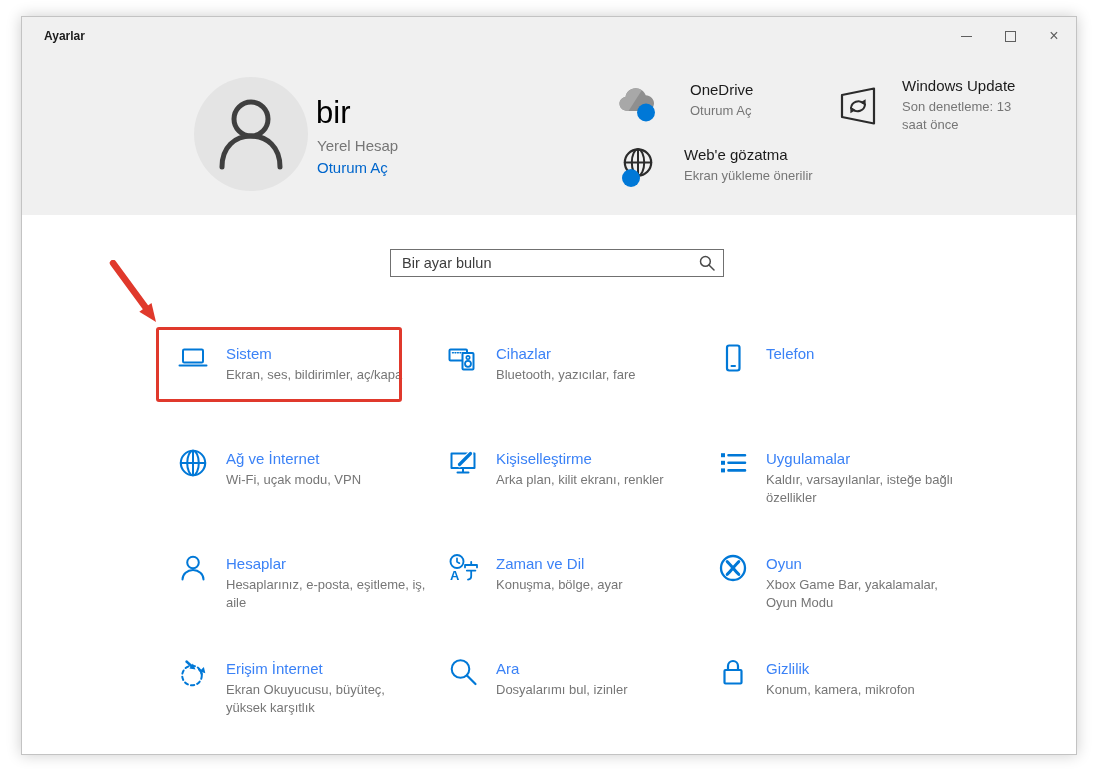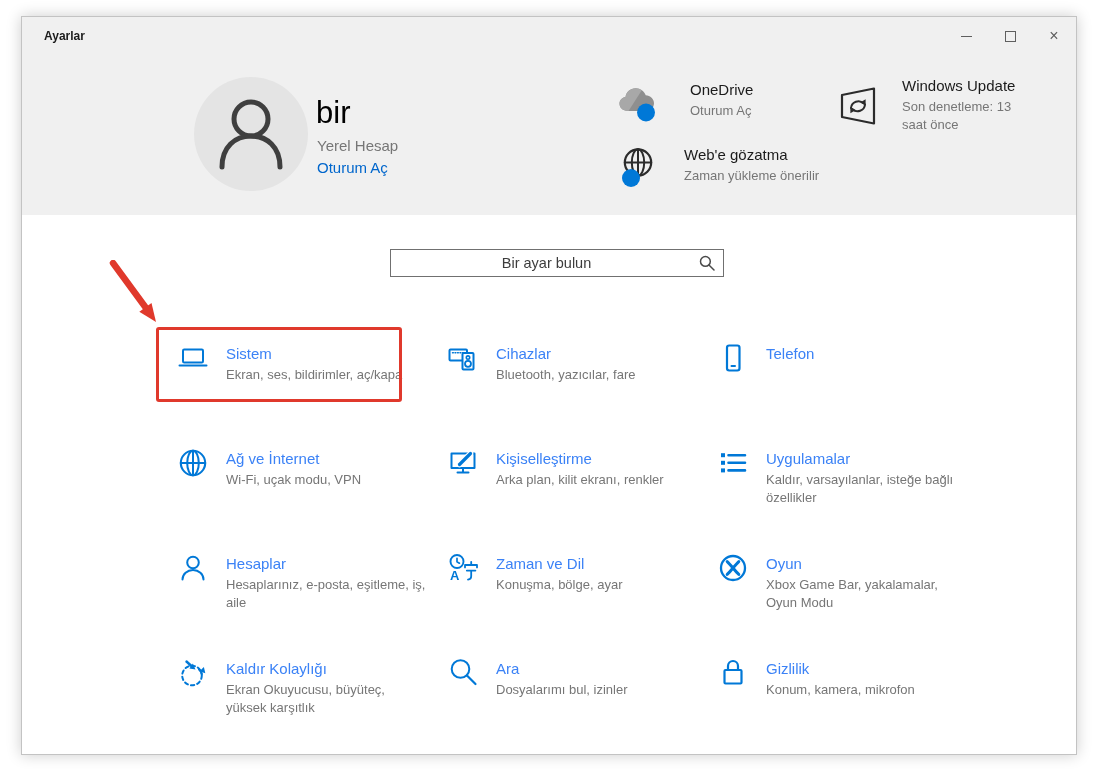--- a/index.html
+++ b/index.html
@@ -26,21 +26,21 @@
   .user-type{position:absolute;left:295px;top:120px;font-size:15px;color:var(--subtitle-gray);}
   .user-signin{position:absolute;left:295px;top:142px;font-size:15px;color:var(--link);cursor:pointer;}
   .hgroup{position:absolute;display:flex;align-items:center;}
   .hgroup .htext{margin-left:0;}
   .htitle{font-size:15px;color:#1b1b1b;}
   .hsub{font-size:13px;color:var(--subtitle-gray);line-height:18px;margin-top:4px;}
   
   .search-wrap{position:absolute;left:368px;top:232px;width:334px;height:28px;}
   .search-wrap input{
     width:100%;height:100%;box-sizing:border-box;border:1px solid #707070;background:#fff;
-    font-family:"Liberation Sans",sans-serif;font-size:14.5px;color:#2b2b2b;padding:0 32px 0 11px;outline:none;text-align:center;
+    font-family:"Liberation Sans",sans-serif;font-size:14.5px;color:#2b2b2b;padding:0 32px 0 11px;outline:none;
   }
   .search-wrap input::placeholder{color:#3d3d3d;opacity:1;}
   .search-glyph{position:absolute;right:9px;top:6px;pointer-events:none;}
   
   .grid{position:absolute;left:135px;top:315px;display:grid;grid-template-columns:270px 270px 320px;grid-auto-rows:105px;}
   .tile{display:flex;align-items:flex-start;cursor:pointer;}
   .ticon{width:32px;height:32px;margin:10px 0 0 20px;flex:0 0 32px;}
   .ttext{margin-left:17px;padding-top:13px;max-width:205px;}
   .ttitle{font-size:15px;color:#3b82f6;}
   .tsub{font-size:13px;color:var(--subtitle-gray);line-height:18px;margin-top:4px;}
@@ -113,21 +113,21 @@
 
   <div class="hgroup" style="left:594px;top:128px;">
     <svg width="44" height="44" viewBox="0 0 44 44">
       <circle cx="22" cy="17.5" r="13.2" class="dk"></circle>
       <path d="M8.8 17.5 h26.4 M22 4.3 v26.4" class="dk" style="stroke-width:2"></path>
       <ellipse cx="22" cy="17.5" rx="6.2" ry="13.2" class="dk" style="stroke-width:2"></ellipse>
       <circle cx="15" cy="33" r="9" class="fa"></circle>
     </svg>
     <div class="htext" style="margin-left:24px;margin-top:-4px;">
       <div class="htitle">Web'e gözatma</div>
-      <div class="hsub">Zaman yükleme önerilir</div>
+      <div class="hsub">Ekran yükleme önerilir</div>
     </div>
   </div>
 
   <div class="search-wrap">
     <input type="text" placeholder="Bir ayar bulun" style="">
     <svg class="search-glyph" width="16" height="16" viewBox="0 0 16 16">
       <circle cx="6.4" cy="6.4" r="4.9" fill="none" stroke="#4a4a4a" stroke-width="1.5"></circle>
       <path d="M10 10 L15 15" stroke="#4a4a4a" stroke-width="1.5" stroke-linecap="round"></path>
     </svg>
   </div>
@@ -265,21 +265,21 @@
       <div class="ticon">
         <svg width="32" height="32" viewBox="0 0 32 32">
           <circle cx="15" cy="18.5" r="9.8" class="st" style="stroke-dasharray:3.4 3.1;stroke-width:2"></circle>
           <path d="M9.5 4.5 l6 5.5" class="st" style="stroke-width:2.4"></path>
           <polygon points="18.5,12.6 12.4,11.6 15.9,6.5" class="fa"></polygon>
           <path d="M22 12.5 a9.8 9.8 0 0 1 2.8 4.5" class="st" style="stroke-width:2"></path>
           <polygon points="29,15.3 22.9,14.9 26.1,9.7" class="fa" transform="rotate(14 25 13)"></polygon>
         </svg>
       </div>
       <div class="ttext">
-        <div class="ttitle">Kaldır Kolaylığı</div>
+        <div class="ttitle">Erişim İnternet</div>
         <div class="tsub">Ekran Okuyucusu, büyüteç, yüksek karşıtlık</div>
       </div>
     </div>
 
     <div class="tile">
       <div class="ticon">
         <svg width="32" height="32" viewBox="0 0 32 32">
           <circle cx="13.5" cy="12" r="8.8" class="st"></circle>
           <path d="M20 18.5 L28.5 27" class="st" style="stroke-width:2.2"></path>
         </svg>

